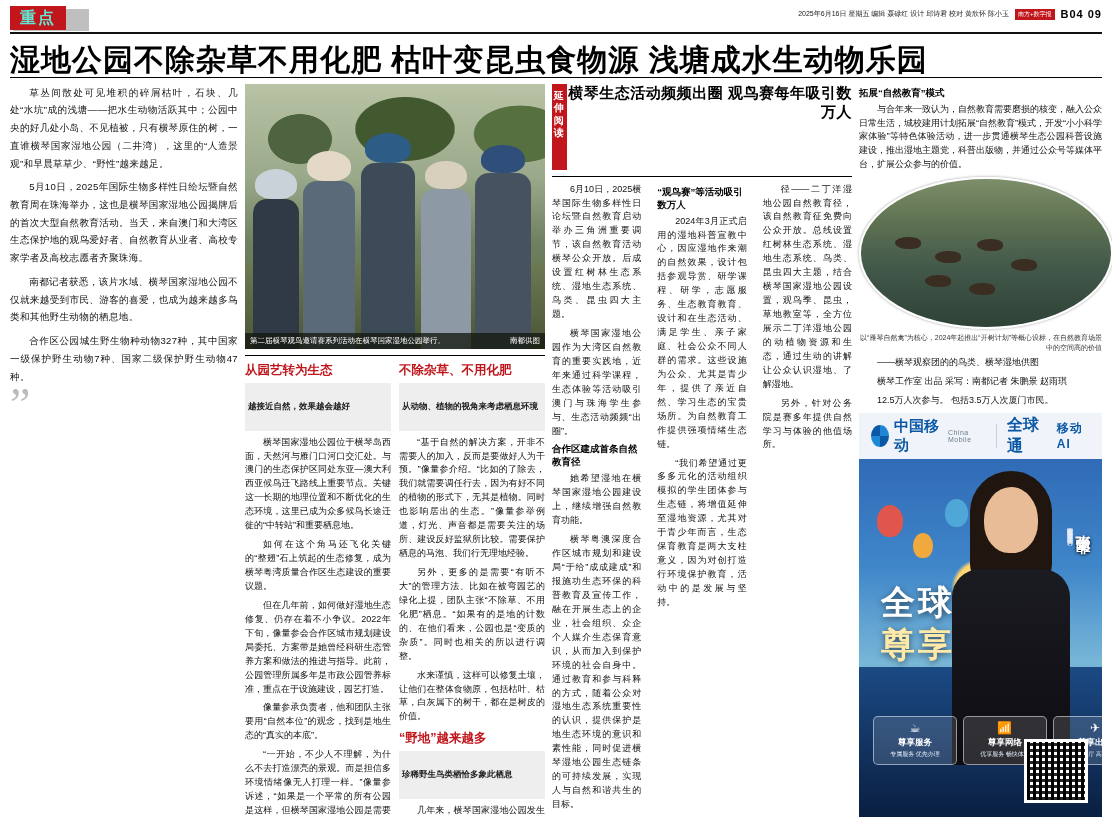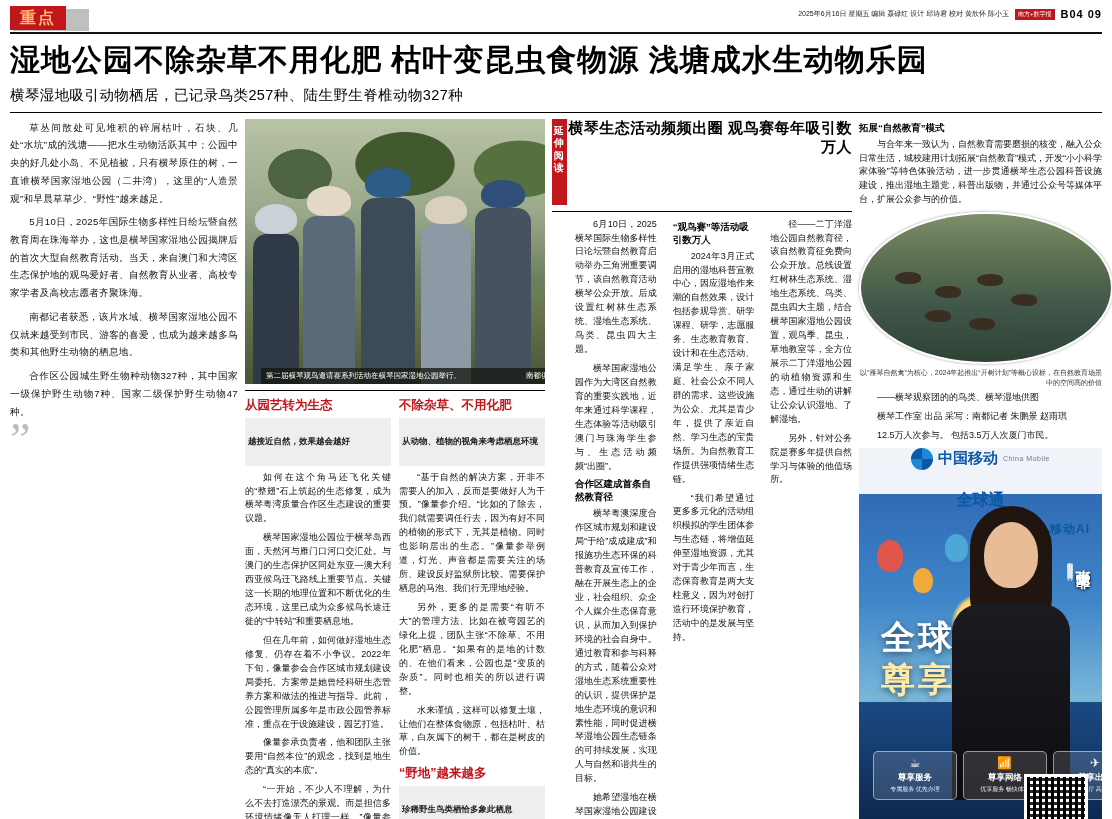--- a/index.html
+++ b/index.html
@@ -1,21 +1,21 @@
 <!DOCTYPE html>
 <html><head>
 <meta charset="utf-8">
 <style>
   html,body{margin:0;padding:0;}
   body{width:1112px;height:819px;background:#ffffff;font-family:"Liberation Sans","DejaVu Sans",sans-serif;color:#111;overflow:hidden;}
   .page{position:relative;width:1112px;height:819px;box-sizing:border-box;padding:6px 10px 6px 10px;}
 
   
   .masthead{position:relative;height:26px;border-bottom:2px solid #111;}
-  .badge{position:absolute;left:0;top:0;background:#c0161c;color:#fdba74;font-weight:bold;font-size:16px;line-height:22px;padding:1px 10px;letter-spacing:2px;}
+  .badge{position:absolute;left:0;top:0;background:#c0161c;color:#5eead4;font-weight:bold;font-size:16px;line-height:22px;padding:1px 10px;letter-spacing:2px;}
   .badge-shadow{position:absolute;left:3px;top:3px;width:76px;height:22px;background:#000;opacity:.25;z-index:-1;}
   .mh-right{position:absolute;right:0;top:2px;display:flex;align-items:center;gap:6px;font-size:7px;color:#222;}
   .mh-red{background:#c0161c;color:#fff;font-size:6px;padding:1px 3px;}
   .mh-page{font-weight:bold;font-size:11px;color:#000;letter-spacing:1px;}
 
   
   .headline{font-size:30px;font-weight:bold;letter-spacing:1px;margin:9px 0 0 0;line-height:1.12;color:#000;}
   .subhead{font-size:14.5px;margin:9px 0 7px 0;color:#000;font-weight:normal;letter-spacing:.4px;}
   .rule{height:1px;background:#000;margin:0 0 6px 0;}
 
@@ -31,54 +31,54 @@
   .sky{position:absolute;inset:0;background:linear-gradient(#b9c3a5 0%,#9aa98a 35%,#6f8060 60%,#55663f 100%);}
   .trees{position:absolute;left:0;top:0;width:100%;height:120px;background:
      radial-gradient(closest-side,#4e6340 70%,transparent 72%) 10px 20px/90px 70px no-repeat,
      radial-gradient(closest-side,#42582f 70%,transparent 72%) 90px 0px/140px 90px no-repeat,
      radial-gradient(closest-side,#56703f 70%,transparent 72%) 210px 10px/130px 80px no-repeat,
      radial-gradient(closest-side,#3f5530 70%,transparent 72%) 320px 0px/160px 95px no-repeat,
      radial-gradient(closest-side,#4b6238 70%,transparent 72%) 440px 15px/120px 80px no-repeat;}
   .ground{position:absolute;left:0;bottom:0;width:100%;height:86px;background:linear-gradient(#6c7a53,#4a5436);}
   .kid{position:absolute;bottom:0;border-radius:14px 14px 0 0;}
   .cap{position:absolute;border-radius:50% 50% 40% 40%;}
-  .photo-caption{position:absolute;left:16px;bottom:0;width:100%;box-sizing:border-box;background:rgba(20,24,16,.78);color:#fff;font-size:7.5px;padding:3px 5px;line-height:1.3;display:flex;justify-content:space-between;}
+  .photo-caption{position:absolute;left:0;bottom:0;width:100%;box-sizing:border-box;background:rgba(20,24,16,.78);color:#fff;font-size:7.5px;padding:3px 5px;line-height:1.3;display:flex;justify-content:space-between;}
 
   
   .body-text{font-size:9px;line-height:1.55;text-align:justify;color:#111;}
   .body-text p{margin:0 0 5px 0;text-indent:2em;}
   .lead-col{font-size:9.6px;line-height:1.85;letter-spacing:.3px;}
   .lead-col p{margin:0 0 6px 0;text-indent:2em;}
   .hr-thin{height:1px;background:#000;margin:6px 0;}
   .sec-title{color:#c0161c;font-size:12.5px;font-weight:bold;margin:0 0 4px 0;}
   .sec-sub{font-size:8.5px;font-weight:bold;color:#222;background:#eee;padding:18px 3px;margin:0 0 5px 0;}
   .quote-mark{font-size:46px;color:#bbb;line-height:.6;font-family:"Liberation Serif",serif;margin-top:6px;}
 
   
   .ext-wrap{display:flex;}
   .ext-tab{width:16px;background:#c0161c;color:#fff;font-size:10px;font-weight:bold;text-align:center;padding:6px 1px;line-height:1.25;letter-spacing:1px;height:86px;box-sizing:border-box;}
   .ext-title{font-size:15px;font-weight:bold;color:#000;letter-spacing:.5px;text-align:right;}
 
-  .three-col{display:flex;gap:16px;margin-left:23px;}
+  .three-col{display:flex;gap:16px;}
   .tc{width:96px;}
   .sub-head{font-size:9.5px;font-weight:bold;color:#000;margin:3px 0 3px 0;}
 
   
   .duck{position:relative;width:250px;height:148px;border-radius:50%;overflow:hidden;border:2px solid #fff;box-shadow:0 0 3px rgba(0,0,0,.4);margin:4px 0 4px auto;}
   .duck-water{position:absolute;inset:0;background:linear-gradient(#7d8e6a 0%,#5f7352 28%,#42584a 60%,#2e4236 100%);}
   .duck-bird{position:absolute;width:26px;height:12px;background:#3a2e22;border-radius:50% 45% 40% 55%;}
   .duck-cap{font-size:7px;color:#333;text-align:right;line-height:1.35;}
 
   
   .ad{position:relative;width:100%;height:404px;overflow:hidden;background:#0b1f45;color:#fff;}
   .ad-sky{position:absolute;inset:0;background:linear-gradient(#2a5fae 0%,#3f86c9 38%,#79b7d8 62%,#0c2b55 100%);}
   .ad-sun{position:absolute;left:38%;top:36%;width:60px;height:60px;border-radius:50%;background:radial-gradient(#fff7d0,#ffd36b 60%,rgba(255,211,107,0) 70%);}
   .ad-water{position:absolute;left:0;bottom:0;width:100%;height:150px;background:linear-gradient(#1b4a84,#0a1f41);}
   .balloon{position:absolute;border-radius:50% 50% 45% 45%;}
-  .ad-top{position:absolute;left:0;top:0;width:100%;height:46px;background:rgba(255,255,255,.93);display:flex;align-items:center;gap:10px;padding:0 12px;box-sizing:border-box;flex-direction:column;}
+  .ad-top{position:absolute;left:0;top:0;width:100%;height:46px;background:rgba(255,255,255,.93);display:flex;align-items:center;gap:10px;padding:0 12px;box-sizing:border-box;}
   .cm-logo{display:flex;align-items:center;gap:5px;color:#0a58a6;font-size:15px;font-weight:bold;}
   .cm-mark{width:22px;height:22px;border-radius:50%;background:conic-gradient(#1e87d6 0 25%,#0a58a6 0 50%,#1e87d6 0 75%,#0a58a6 0);}
   .cm-en{font-size:7px;color:#6b7b8c;font-weight:normal;letter-spacing:.5px;}
   .divider-v{width:1px;height:24px;background:#c8d2dc;}
   .gt-logo{font-size:16px;font-weight:bold;color:#0a58a6;}
   .ai-tag{margin-left:auto;font-size:12px;color:#0a58a6;font-weight:bold;letter-spacing:1px;}
   .ad-title{position:absolute;left:22px;top:168px;font-size:34px;font-weight:bold;letter-spacing:3px;text-shadow:0 2px 6px rgba(0,0,0,.55);line-height:1.25;}
   .ad-title .l2{color:#ffe9a8;}
   .ad-person{position:absolute;right:8px;top:52px;width:168px;height:300px;}
   .pp-hair{position:absolute;left:44px;top:6px;width:82px;height:120px;background:#20160f;border-radius:42px 42px 28px 28px;}
@@ -106,21 +106,20 @@
     <div class="badge-shadow"></div>
     <div class="badge">重点</div>
     <div class="mh-right">
       <span>2025年6月16日 星期五  编辑 聂碌红 设计 邱诗君 校对 黄欣怀 陈小玉</span>
       <span class="mh-red">南方+数字报</span>
       <span class="mh-page">B04 09</span>
     </div>
   </div>
 
   <h1 class="headline">湿地公园不除杂草不用化肥  枯叶变昆虫食物源  浅塘成水生动物乐园</h1>
-  <div class="subhead">横琴湿地吸引动物栖居，已记录鸟类257种、陆生野生脊椎动物327种</div>
   <div class="rule"></div>
 
   <div class="cols">
 
     <div class="colA">
       <div class="lead-col body-text">
         <p>草丛间散处可见堆积的碎屑枯叶，石块、几处“水坑”成的浅塘——把水生动物活跃其中；公园中央的好几处小岛、不见植被，只有横琴原住的树，一直谁横琴国家湿地公园（二井湾），这里的“人造景观”和早晨草草少、“野性”越来越足。</p>
         <p>5月10日，2025年国际生物多样性日绘坛暨自然教育周在珠海举办，这也是横琴国家湿地公园揭牌后的首次大型自然教育活动。当天，来自澳门和大湾区生态保护地的观鸟爱好者、自然教育从业者、高校专家学者及高校志愿者齐聚珠海。</p>
         <p>南都记者获悉，该片水域、横琴国家湿地公园不仅就来越受到市民、游客的喜爱，也成为越来越多鸟类和其他野生动物的栖息地。</p>
         <p>合作区公园城生野生物种动物327种，其中国家一级保护野生动物7种、国家二级保护野生动物47种。</p>
@@ -149,22 +148,22 @@
         </div>
       </div>
 
       <div class="hr-thin"></div>
 
       <div style="display:flex;gap:8px;">
         <div style="width:146px;">
           <div class="sec-title">从园艺转为生态</div>
           <div class="sec-sub">越接近自然，效果越会越好</div>
           <div class="body-text">
+            <p>横琴国家湿地公园位于横琴岛西面，天然河与雁门口河口交汇处。与澳门的生态保护区同处东亚—澳大利西亚候鸟迁飞路线上重要节点。关键这一长期的地理位置和不断优化的生态环境，这里已成为众多候鸟长途迁徙的“中转站”和重要栖息地。</p>
             <p>如何在这个角马还飞化关键的“整翅”石上筑起的生态修复，成为横琴粤湾质量合作区生态建设的重要议题。</p>
-            <p>横琴国家湿地公园位于横琴岛西面，天然河与雁门口河口交汇处。与澳门的生态保护区同处东亚—澳大利西亚候鸟迁飞路线上重要节点。关键这一长期的地理位置和不断优化的生态环境，这里已成为众多候鸟长途迁徙的“中转站”和重要栖息地。</p>
             <p>但在几年前，如何做好湿地生态修复、仍存在着不小争议。2022年下旬，像量参会合作区城市规划建设局委托、方案带是她曾经科研生态管养方案和做法的推进与指导。此前，公园管理所属多年是市政公园管养标准，重点在于设施建设，园艺打造。</p>
             <p>像量参承负责者，他和团队主张要用“自然本位”的观念，找到是地生态的“真实的本底”。</p>
             <p>“一开始，不少人不理解，为什么不去打造漂亮的景观。而是担信多环境情绪像无人打理一样。”像量参诉述，“如果是一个平常的所有公园是这样，但横琴国家湿地公园是需要在这里载入自然教育功能的、那么，就需要思考如何最充分地、真正在自然教育能浸润人心。”像量参认为。</p>
           </div>
 
         </div>
 
         <div style="width:146px;">
           <div class="sec-title">不除杂草、不用化肥</div>
           <div class="sec-sub">从动物、植物的视角来考虑栖息环境</div>
@@ -190,22 +189,22 @@
       </div>
       <div class="hr-thin"></div>
       <div class="three-col">
         <div class="tc">
           <div class="body-text">
             <p>6月10日，2025横琴国际生物多样性日论坛暨自然教育启动举办三角洲重要调节，该自然教育活动横琴公众开放。后成设置红树林生态系统、湿地生态系统、鸟类、昆虫四大主题。</p>
             <p>横琴国家湿地公园作为大湾区自然教育的重要实践地，近年来通过科学课程，生态体验等活动吸引澳门与珠海学生参与、生态活动频频“出圈”。</p>
           </div>
           <div class="sub-head">合作区建成首条自然教育径</div>
           <div class="body-text">
+            <p>她希望湿地在横琴国家湿地公园建设上，继续增强自然教育功能。</p>
             <p>横琴粤澳深度合作区城市规划和建设局“于给”成成建成”和报施功生态环保的科普教育及宣传工作，融在开展生态上的企业，社会组织、众企个人媒介生态保育意识，从而加入到保护环境的社会自身中。通过教育和参与科释的方式，随着公众对湿地生态系统重要性的认识，提供保护是地生态环境的意识和素性能，同时促进横琴湿地公园生态链条的可持续发展，实现人与自然和谐共生的目标。</p>
-            <p>她希望湿地在横琴国家湿地公园建设上，继续增强自然教育功能。</p>
           </div>
         </div>
         <div class="tc">
           <div class="sub-head">“观鸟赛”等活动吸引数万人</div>
           <div class="body-text">
             <p>2024年3月正式启用的湿地科普宣教中心，因应湿地作来潮的自然效果，设计包括参观导赏、研学课程、研学，志愿服务、生态教育教育、设计和在生态活动、满足学生、亲子家庭、社会公众不同人群的需求。这些设施为公众、尤其是青少年，提供了亲近自然、学习生态的宝贵场所。为自然教育工作提供强项情绪生态链。</p>
             <p>“我们希望通过更多多元化的活动组织模拟的学生团体参与生态链，将增值延伸至湿地资源，尤其对于青少年而言，生态保育教育是两大支柱意义，因为对创打造行环境保护教育，活动中的是发展与坚持。</p>
           </div>
         </div>
         <div class="tc">

